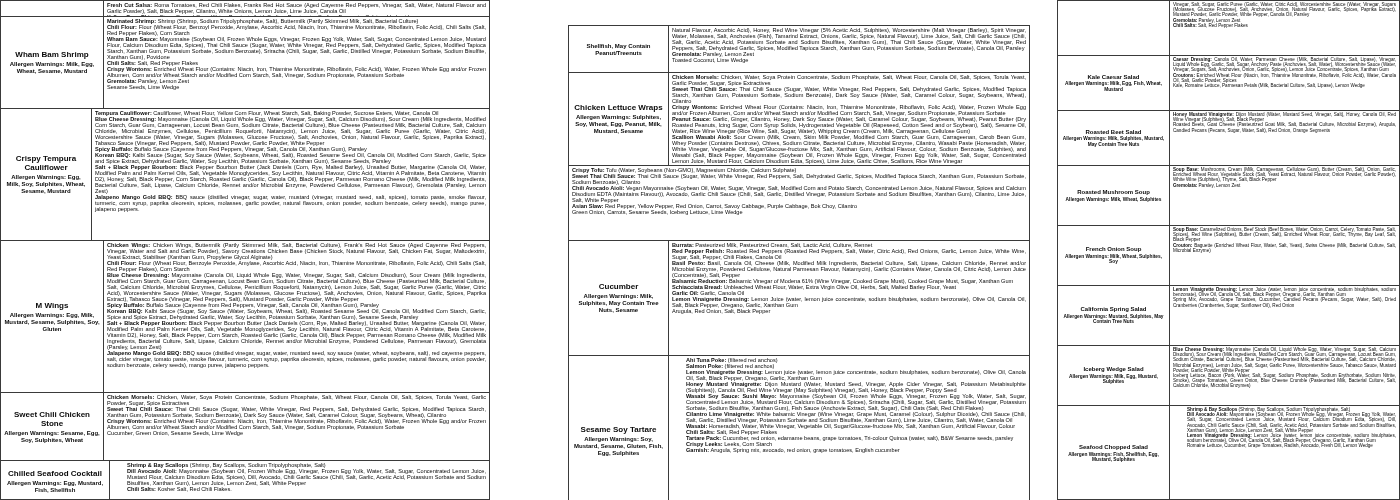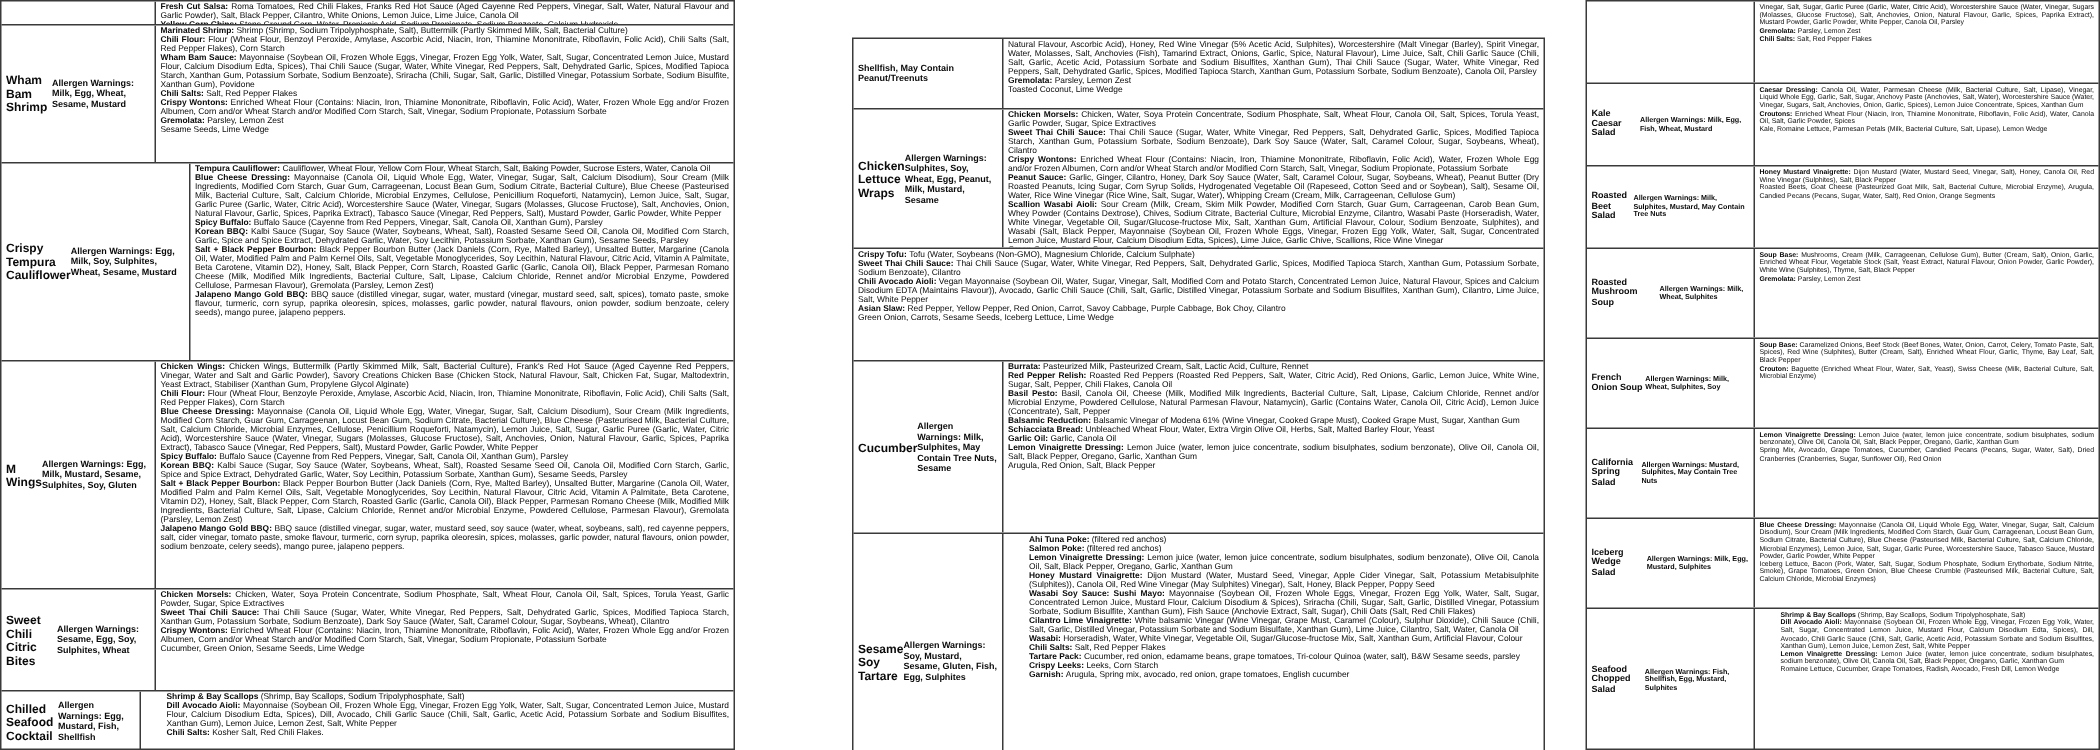--- a/index.html
+++ b/index.html
@@ -1,22 +1,22 @@
 <!DOCTYPE html>
 <html><head>
 <meta charset="utf-8">
 <style>
   html,body{margin:0;padding:0;background:#ffffff;}
   #canvas{position:relative;width:1400px;height:500px;background:#ffffff;overflow:hidden;
           font-family:"Liberation Sans","DejaVu Sans",sans-serif;color:#0a0a0a;}
   .panel{position:absolute;top:0;height:500px;border:1px solid #3a3a3a;box-sizing:border-box;background:#ffffff;}
   .row{display:flex;border-bottom:1px solid #3a3a3a;box-sizing:border-box;overflow:hidden;}
   .row:last-child{border-bottom:none;gap:14px;}
-  .name-cell{flex:none;border-right:1px solid #3a3a3a;display:flex;flex-direction:row;justify-content:center;
-             align-items:center;padding:2px 3px;box-sizing:border-box;overflow:hidden;}
+  .name-cell{flex:none;border-right:1px solid #3a3a3a;display:flex;flex-direction:column;justify-content:center;
+             align-items:center;text-align:center;padding:2px 3px;box-sizing:border-box;overflow:hidden;}
   .dish-title{font-weight:bold;font-size:8px;line-height:9px;}
   .warnings{font-weight:bold;font-size:6px;line-height:7px;margin-top:2px;}
   .ing-cell{flex:1;padding:1px 3px 2px 3px;box-sizing:border-box;font-size:5.6px;line-height:6px;
             text-align:justify;overflow:hidden;}
   .ing-block{margin:0;}
   .lead{font-weight:bold;}
   
   .panel-c .ing-cell{font-size:4.6px;line-height:5.2px;}
   .panel-c .dish-title{font-size:6px;line-height:6.5px;}
   .panel-c .warnings{font-size:4.8px;line-height:5.4px;margin-top:1px;}
@@ -42,21 +42,21 @@
           <div class="ing-block"><span class="lead">Marinated Shrimp: </span><span>Shrimp (Shrimp, Sodium Tripolyphosphate, Salt), Buttermilk (Partly Skimmed Milk, Salt, Bacterial Culture)</span></div>
           <div class="ing-block"><span class="lead">Chili Flour: </span><span>Flour (Wheat Flour, Benzoyl Peroxide, Amylase, Ascorbic Acid, Niacin, Iron, Thiamine Mononitrate, Riboflavin, Folic Acid), Chili Salts (Salt, Red Pepper Flakes), Corn Starch</span></div>
           <div class="ing-block"><span class="lead">Wham Bam Sauce: </span><span>Mayonnaise (Soybean Oil, Frozen Whole Eggs, Vinegar, Frozen Egg Yolk, Water, Salt, Sugar, Concentrated Lemon Juice, Mustard Flour, Calcium Disodium Edta, Spices), Thai Chili Sauce (Sugar, Water, White Vinegar, Red Peppers, Salt, Dehydrated Garlic, Spices, Modified Tapioca Starch, Xanthan Gum, Potassium Sorbate, Sodium Benzoate), Sriracha (Chili, Sugar, Salt, Garlic, Distilled Vinegar, Potassium Sorbate, Sodium Bisulfite, Xanthan Gum), Povidone</span></div>
           <div class="ing-block"><span class="lead">Chili Salts: </span><span>Salt, Red Pepper Flakes</span></div>
           <div class="ing-block"><span class="lead">Crispy Wontons: </span><span>Enriched Wheat Flour (Contains: Niacin, Iron, Thiamine Mononitrate, Riboflavin, Folic Acid), Water, Frozen Whole Egg and/or Frozen Albumen, Corn and/or Wheat Starch and/or Modified Corn Starch, Salt, Vinegar, Sodium Propionate, Potassium Sorbate</span></div>
           <div class="ing-block"><span class="lead">Gremolata: </span><span>Parsley, Lemon Zest</span></div>
           <div class="ing-block"><span>Sesame Seeds, Lime Wedge</span></div>
         </div>
       </div>
       <div class="row" style="height: 132px;">
-        <div class="name-cell" style="width: 126px;">
+        <div class="name-cell" style="width: 91px;">
           <div class="dish-title">Crispy Tempura Cauliflower</div>
           <div class="warnings">Allergen Warnings: Egg, Milk, Soy, Sulphites, Wheat, Sesame, Mustard</div>
         </div>
         <div class="ing-cell">
           <div class="ing-block"><span class="lead">Tempura Cauliflower: </span><span>Cauliflower, Wheat Flour, Yellow Corn Flour, Wheat Starch, Salt, Baking Powder, Sucrose Esters, Water, Canola Oil</span></div>
           <div class="ing-block"><span class="lead">Blue Cheese Dressing: </span><span>Mayonnaise (Canola Oil, Liquid Whole Egg, Water, Vinegar, Sugar, Salt, Calcium Disodium), Sour Cream (Milk Ingredients, Modified Corn Starch, Guar Gum, Carrageenan, Locust Bean Gum, Sodium Citrate, Bacterial Culture), Blue Cheese (Pasteurised Milk, Bacterial Culture, Salt, Calcium Chloride, Microbial Enzymes, Cellulose, Penicillium Roqueforti, Natamycin), Lemon Juice, Salt, Sugar, Garlic Puree (Garlic, Water, Citric Acid), Worcestershire Sauce (Water, Vinegar, Sugars (Molasses, Glucose Fructose), Salt, Anchovies, Onion, Natural Flavour, Garlic, Spices, Paprika Extract), Tabasco Sauce (Vinegar, Red Peppers, Salt), Mustard Powder, Garlic Powder, White Pepper</span></div>
           <div class="ing-block"><span class="lead">Spicy Buffalo: </span><span>Buffalo Sauce (Cayenne from Red Peppers, Vinegar, Salt, Canola Oil, Xanthan Gum), Parsley</span></div>
           <div class="ing-block"><span class="lead">Korean BBQ: </span><span>Kalbi Sauce (Sugar, Soy Sauce (Water, Soybeans, Wheat, Salt), Roasted Sesame Seed Oil, Canola Oil, Modified Corn Starch, Garlic, Spice and Spice Extract, Dehydrated Garlic, Water, Soy Lecithin, Potassium Sorbate, Xanthan Gum), Sesame Seeds, Parsley</span></div>
           <div class="ing-block"><span class="lead">Salt + Black Pepper Bourbon: </span><span>Black Pepper Bourbon Butter (Jack Daniels (Corn, Rye, Malted Barley), Unsalted Butter, Margarine (Canola Oil, Water, Modified Palm and Palm Kernel Oils, Salt, Vegetable Monoglycerides, Soy Lecithin, Natural Flavour, Citric Acid, Vitamin A Palmitate, Beta Carotene, Vitamin D2), Honey, Salt, Black Pepper, Corn Starch, Roasted Garlic (Garlic, Canola Oil), Black Pepper, Parmesan Romano Cheese (Milk, Modified Milk Ingredients, Bacterial Culture, Salt, Lipase, Calcium Chloride, Rennet and/or Microbial Enzyme, Powdered Cellulose, Parmesan Flavour), Gremolata (Parsley, Lemon Zest)</span></div>
           <div class="ing-block"><span class="lead">Jalapeno Mango Gold BBQ: </span><span>BBQ sauce (distilled vinegar, sugar, water, mustard (vinegar, mustard seed, salt, spices), tomato paste, smoke flavour, turmeric, corn syrup, paprika oleoresin, spices, molasses, garlic powder, natural flavours, onion powder, sodium benzoate, celery seeds), mango puree, jalapeno peppers.</span></div>
@@ -72,32 +72,32 @@
           <div class="ing-block"><span class="lead">Chili Flour: </span><span>Flour (Wheat Flour, Benzoyle Peroxide, Amylase, Ascorbic Acid, Niacin, Iron, Thiamine Mononitrate, Riboflavin, Folic Acid), Chili Salts (Salt, Red Pepper Flakes), Corn Starch</span></div>
           <div class="ing-block"><span class="lead">Blue Cheese Dressing: </span><span>Mayonnaise (Canola Oil, Liquid Whole Egg, Water, Vinegar, Sugar, Salt, Calcium Disodium), Sour Cream (Milk Ingredients, Modified Corn Starch, Guar Gum, Carrageenan, Locust Bean Gum, Sodium Citrate, Bacterial Culture), Blue Cheese (Pasteurised Milk, Bacterial Culture, Salt, Calcium Chloride, Microbial Enzymes, Cellulose, Penicillium Roqueforti, Natamycin), Lemon Juice, Salt, Sugar, Garlic Puree (Garlic, Water, Citric Acid), Worcestershire Sauce (Water, Vinegar, Sugars (Molasses, Glucose Fructose), Salt, Anchovies, Onion, Natural Flavour, Garlic, Spices, Paprika Extract), Tabasco Sauce (Vinegar, Red Peppers, Salt), Mustard Powder, Garlic Powder, White Pepper</span></div>
           <div class="ing-block"><span class="lead">Spicy Buffalo: </span><span>Buffalo Sauce (Cayenne from Red Peppers, Vinegar, Salt, Canola Oil, Xanthan Gum), Parsley</span></div>
           <div class="ing-block"><span class="lead">Korean BBQ: </span><span>Kalbi Sauce (Sugar, Soy Sauce (Water, Soybeans, Wheat, Salt), Roasted Sesame Seed Oil, Canola Oil, Modified Corn Starch, Garlic, Spice and Spice Extract, Dehydrated Garlic, Water, Soy Lecithin, Potassium Sorbate, Xanthan Gum), Sesame Seeds, Parsley</span></div>
           <div class="ing-block"><span class="lead">Salt + Black Pepper Bourbon: </span><span>Black Pepper Bourbon Butter (Jack Daniels (Corn, Rye, Malted Barley), Unsalted Butter, Margarine (Canola Oil, Water, Modified Palm and Palm Kernel Oils, Salt, Vegetable Monoglycerides, Soy Lecithin, Natural Flavour, Citric Acid, Vitamin A Palmitate, Beta Carotene, Vitamin D2), Honey, Salt, Black Pepper, Corn Starch, Roasted Garlic (Garlic, Canola Oil), Black Pepper, Parmesan Romano Cheese (Milk, Modified Milk Ingredients, Bacterial Culture, Salt, Lipase, Calcium Chloride, Rennet and/or Microbial Enzyme, Powdered Cellulose, Parmesan Flavour), Gremolata (Parsley, Lemon Zest)</span></div>
           <div class="ing-block"><span class="lead">Jalapeno Mango Gold BBQ: </span><span>BBQ sauce (distilled vinegar, sugar, water, mustard seed, soy sauce (water, wheat, soybeans, salt), red cayenne peppers, salt, cider vinegar, tomato paste, smoke flavour, turmeric, corn syrup, paprika oleoresin, spices, molasses, garlic powder, natural flavours, onion powder, sodium benzoate, celery seeds), mango puree, jalapeno peppers.</span></div>
         </div>
       </div>
       <div class="row" style="height: 68px;">
         <div class="name-cell" style="width: 103px;">
-          <div class="dish-title">Sweet Chili Citric Bites</div>
+          <div class="dish-title">Sweet Chili Chicken Stone</div>
           <div class="warnings">Allergen Warnings: Sesame, Egg, Soy, Sulphites, Wheat</div>
         </div>
         <div class="ing-cell">
           <div class="ing-block"><span class="lead">Chicken Morsels: </span><span>Chicken, Water, Soya Protein Concentrate, Sodium Phosphate, Salt, Wheat Flour, Canola Oil, Salt, Spices, Torula Yeast, Garlic Powder, Sugar, Spice Extractives</span></div>
           <div class="ing-block"><span class="lead">Sweet Thai Chili Sauce: </span><span>Thai Chili Sauce (Sugar, Water, White Vinegar, Red Peppers, Salt, Dehydrated Garlic, Spices, Modified Tapioca Starch, Xanthan Gum, Potassium Sorbate, Sodium Benzoate), Dark Soy Sauce (Water, Salt, Caramel Colour, Sugar, Soybeans, Wheat), Cilantro</span></div>
           <div class="ing-block"><span class="lead">Crispy Wontons: </span><span>Enriched Wheat Flour (Contains: Niacin, Iron, Thiamine Mononitrate, Riboflavin, Folic Acid), Water, Frozen Whole Egg and/or Frozen Albumen, Corn and/or Wheat Starch and/or Modified Corn Starch, Salt, Vinegar, Sodium Propionate, Potassium Sorbate</span></div>
           <div class="ing-block"><span>Cucumber, Green Onion, Sesame Seeds, Lime Wedge</span></div>
         </div>
       </div>
       <div class="row" style="height: 40px;">
-        <div class="name-cell" style="width: 93px;">
+        <div class="name-cell" style="width: 109px;">
           <div class="dish-title">Chilled Seafood Cocktail</div>
           <div class="warnings">Allergen Warnings: Egg, Mustard, Fish, Shellfish</div>
         </div>
         <div class="ing-cell">
           <div class="ing-block"><span class="lead">Shrimp &amp; Bay Scallops </span><span>(Shrimp, Bay Scallops, Sodium Tripolyphosphate, Salt)</span></div>
           <div class="ing-block"><span class="lead">Dill Avocado Aioli: </span><span>Mayonnaise (Soybean Oil, Frozen Whole Egg, Vinegar, Frozen Egg Yolk, Water, Salt, Sugar, Concentrated Lemon Juice, Mustard Flour, Calcium Disodium Edta, Spices), Dill, Avocado, Chili Garlic Sauce (Chili, Salt, Garlic, Acetic Acid, Potassium Sorbate and Sodium Bisulfites, Xanthan Gum), Lemon Juice, Lemon Zest, Salt, White Pepper</span></div>
           <div class="ing-block"><span class="lead">Chili Salts: </span><span>Kosher Salt, Red Chili Flakes.</span></div>
         </div>
       </div>
     </div>

